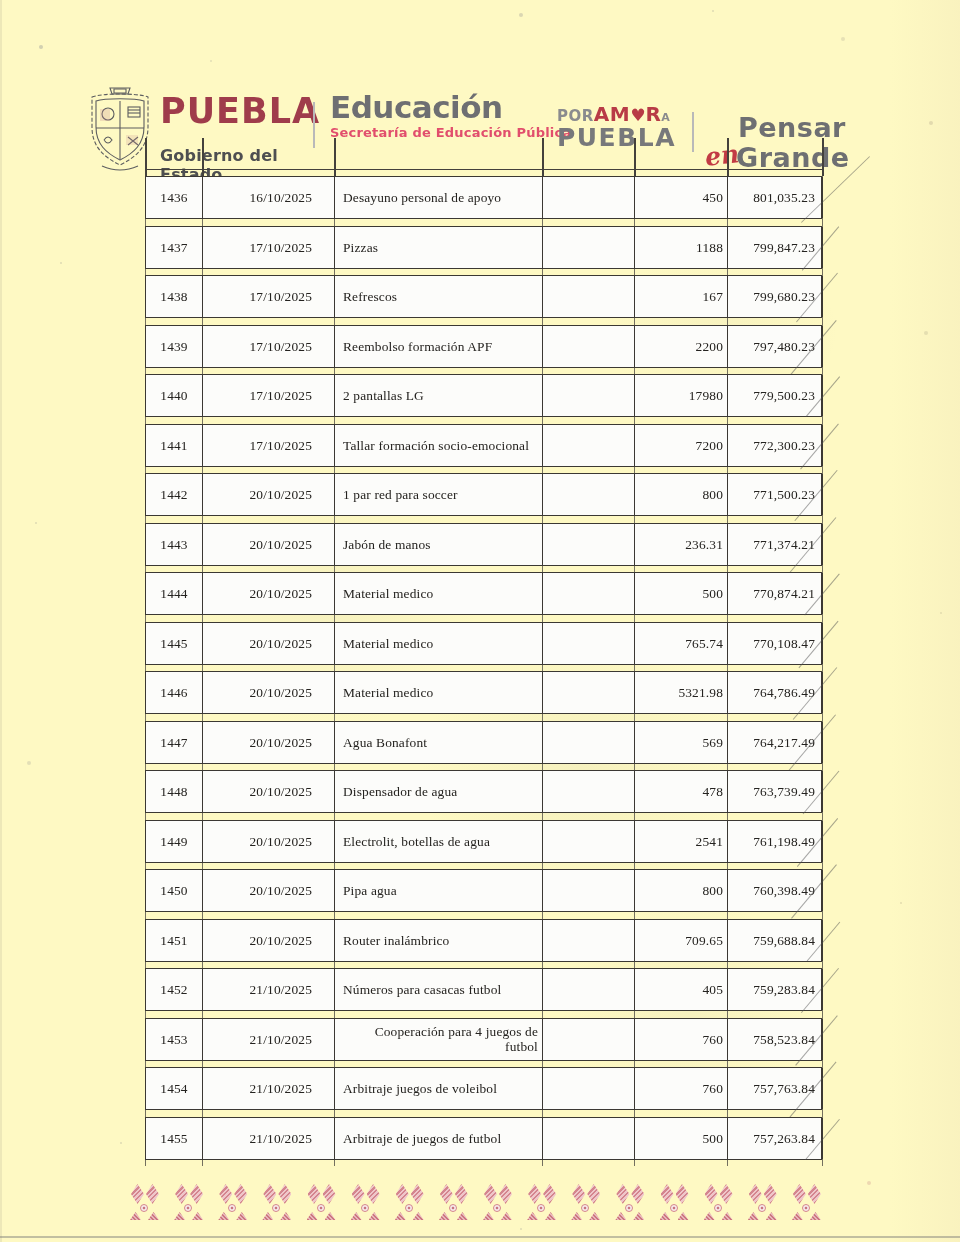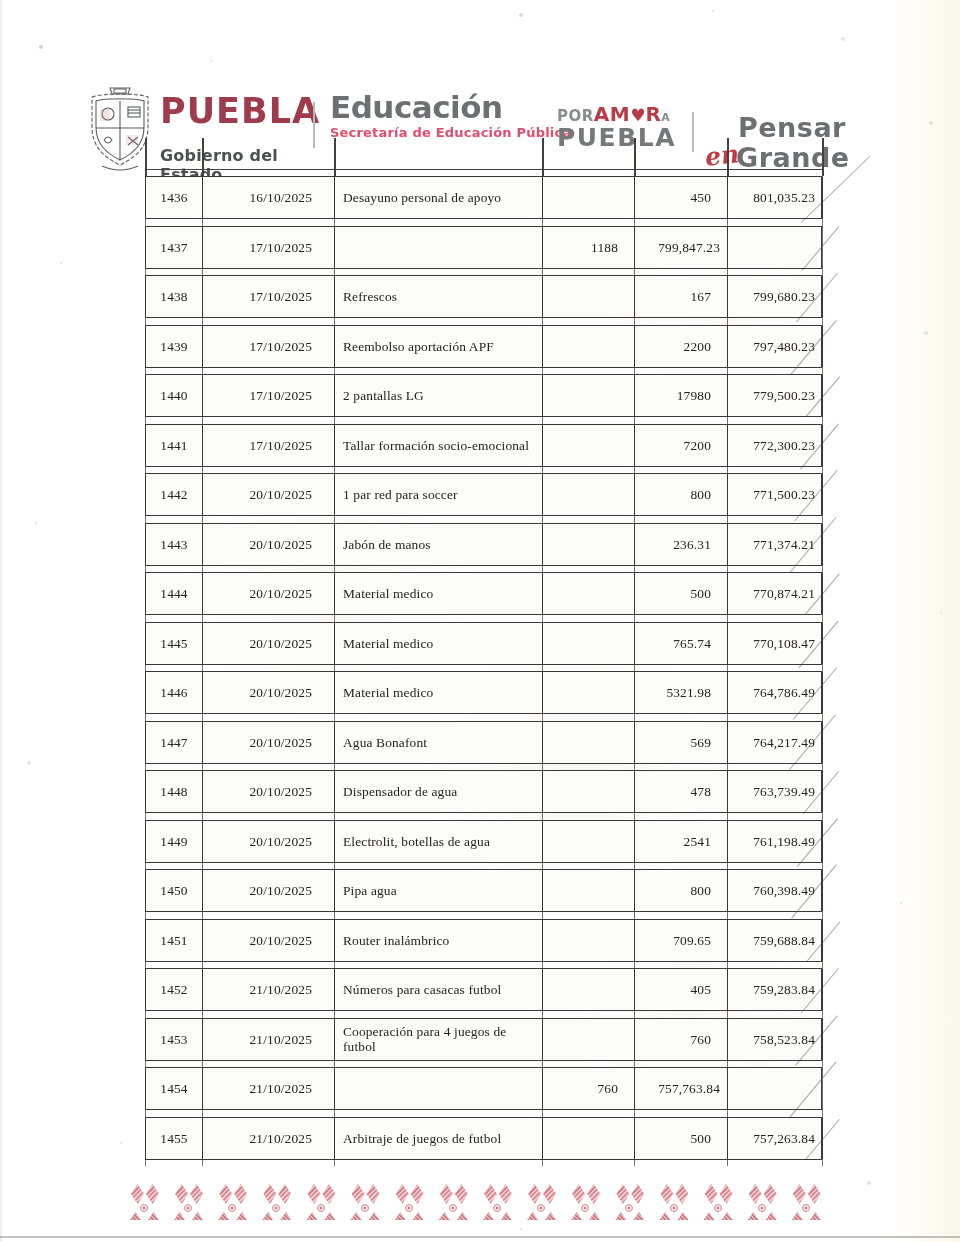--- a/index.html
+++ b/index.html
@@ -1,21 +1,21 @@
 <!DOCTYPE html>
 <html><head>
 <meta charset="utf-8">
 <style>
   html,body{margin:0;padding:0;}
   body{background:#e8e8e6;}
   .page{
     position:relative;
     width:960px;height:1242px;
     margin:0 auto;
-    background:#ffffff;
+    background:#fef9c3;
     overflow:hidden;
     font-family:"Liberation Serif", serif;
     color:#211f1e;
   }
   
   .tint{position:absolute;right:0;top:0;width:70px;height:100%;
     background:linear-gradient(90deg, rgba(238,226,180,0), rgba(238,226,180,.30));pointer-events:none;}
   .edge-left{position:absolute;left:0;top:0;width:2px;height:100%;background:rgba(90,90,90,.10);}
   .edge-bottom{position:absolute;left:0;top:1236px;width:100%;height:2px;background:rgba(120,120,118,.45);}
   .speck{position:absolute;left:0;top:0;width:2px;height:2px;border-radius:50%;
@@ -66,32 +66,32 @@
   .brand-pensar .w1{font-size:27px;font-weight:800;color:#6e6f72;margin-left:33px;letter-spacing:.5px;}
   .brand-pensar .l2{position:relative;margin-top:0px;height:32px;}
   .brand-pensar .scr{position:absolute;left:0px;top:2px;font-family:"DejaVu Serif",serif;
     font-style:italic;font-weight:700;font-size:25px;color:#c23b44;transform:rotate(-6deg);}
   .brand-pensar .w2{position:absolute;left:31px;top:3px;font-size:27px;font-weight:800;color:#6e6f72;letter-spacing:.5px;}
 
   
   .stub{position:absolute;width:1.6px;background:#44413c;top:138px;height:38px;}
   .colline{position:absolute;width:1.2px;background:rgba(70,66,60,.75);top:176px;height:990px;}
   .prevline{position:absolute;left:145px;top:169px;width:678px;height:1.4px;background:#44413c;}
-  .tablewrap{position:absolute;left:145px;top:176px;width:677px;}
+  .tablewrap{position:absolute;left:145px;top:176px;width:677px;text-align:right;}
   .trow{position:relative;display:grid;grid-template-columns:57px 132px 208px 92px 93px 95px;
     height:43px;margin-bottom:6.5px;background:#fcfcfa;
     border:1.4px solid #3b3833;box-sizing:border-box;z-index:2;}
   .trow .cell{display:flex;align-items:center;box-sizing:border-box;
     border-right:1.3px solid #3b3833;font-size:13.4px;letter-spacing:.15px;
     color:#24221f;line-height:1.12;overflow:hidden;}
   .trow .cell:last-child{border-right:none;}
   .c-no{justify-content:center;}
   .c-date{justify-content:flex-end;padding-right:22px;}
   .c-desc{justify-content:flex-start;padding-left:8px;padding-right:4px;font-family:Liberation Serif, serif;}
-  .c-amt{justify-content:flex-end;padding-right:16px;}
+  .c-amt{justify-content:flex-end;padding-right:4px;}
   .c-bal{justify-content:flex-end;padding-right:7px;}
   .stroke{position:absolute;border-top:1.3px solid rgba(80,80,80,.50);height:0;z-index:3;}
 
   
   .motifs{position:absolute;left:130px;top:1184px;width:692px;height:38px;
     display:flex;justify-content:space-between;z-index:2;}
   .motif{position:relative;width:30px;height:36px;}
   .motif .d{position:absolute;top:0;width:13px;height:20px;
     clip-path:polygon(50% 0,100% 50%,50% 100%,0 50%);
     background:repeating-linear-gradient(135deg,#d4858e 0 1.5px,#efc6ca 1.5px 3.5px);}
@@ -195,38 +195,39 @@
         <div class="cell c-date">16/10/2025</div>
         <div class="cell c-desc">Desayuno personal de apoyo</div>
         <div class="cell c-empty"></div>
         <div class="cell c-amt">450</div>
         <div class="cell c-bal">801,035.23</div>
         <span class="stroke" style="width: 95px; right: -62px; top: 30%; transform: rotate(-44deg);"></span>
       </div>
       <div class="trow">
         <div class="cell c-no">1437</div>
         <div class="cell c-date">17/10/2025</div>
+        <div class="cell c-desc">Pizzas</div>
         <div class="cell c-empty"></div>
         <div class="cell c-amt">1188</div>
         <div class="cell c-bal">799,847.23</div>
         <span class="stroke" style="width: 57px; right: -28px; top: 52%; transform: rotate(-50deg);"></span>
       </div>
       <div class="trow">
         <div class="cell c-no">1438</div>
         <div class="cell c-date">17/10/2025</div>
         <div class="cell c-desc">Refrescos</div>
         <div class="cell c-empty"></div>
         <div class="cell c-amt">167</div>
         <div class="cell c-bal">799,680.23</div>
         <span class="stroke" style="width: 64px; right: -28px; top: 52%; transform: rotate(-50deg);"></span>
       </div>
       <div class="trow">
         <div class="cell c-no">1439</div>
         <div class="cell c-date">17/10/2025</div>
-        <div class="cell c-desc">Reembolso aportación APF</div>
+        <div class="cell c-desc">Reembolso formación APF</div>
         <div class="cell c-empty"></div>
         <div class="cell c-amt">2200</div>
         <div class="cell c-bal">797,480.23</div>
         <span class="stroke" style="width: 71px; right: -28px; top: 52%; transform: rotate(-50deg);"></span>
       </div>
       <div class="trow">
         <div class="cell c-no">1440</div>
         <div class="cell c-date">17/10/2025</div>
         <div class="cell c-desc">2 pantallas LG</div>
         <div class="cell c-empty"></div>
@@ -347,20 +348,21 @@
         <div class="cell c-date">21/10/2025</div>
         <div class="cell c-desc">Cooperación para 4 juegos de futbol</div>
         <div class="cell c-empty"></div>
         <div class="cell c-amt">760</div>
         <div class="cell c-bal">758,523.84</div>
         <span class="stroke" style="width: 65px; right: -28px; top: 52%; transform: rotate(-50deg);"></span>
       </div>
       <div class="trow">
         <div class="cell c-no">1454</div>
         <div class="cell c-date">21/10/2025</div>
+        <div class="cell c-desc">Arbitraje juegos de voleibol</div>
         <div class="cell c-empty"></div>
         <div class="cell c-amt">760</div>
         <div class="cell c-bal">757,763.84</div>
         <span class="stroke" style="width: 72px; right: -28px; top: 52%; transform: rotate(-50deg);"></span>
       </div>
       <div class="trow">
         <div class="cell c-no">1455</div>
         <div class="cell c-date">21/10/2025</div>
         <div class="cell c-desc">Arbitraje de juegos de futbol</div>
         <div class="cell c-empty"></div>

